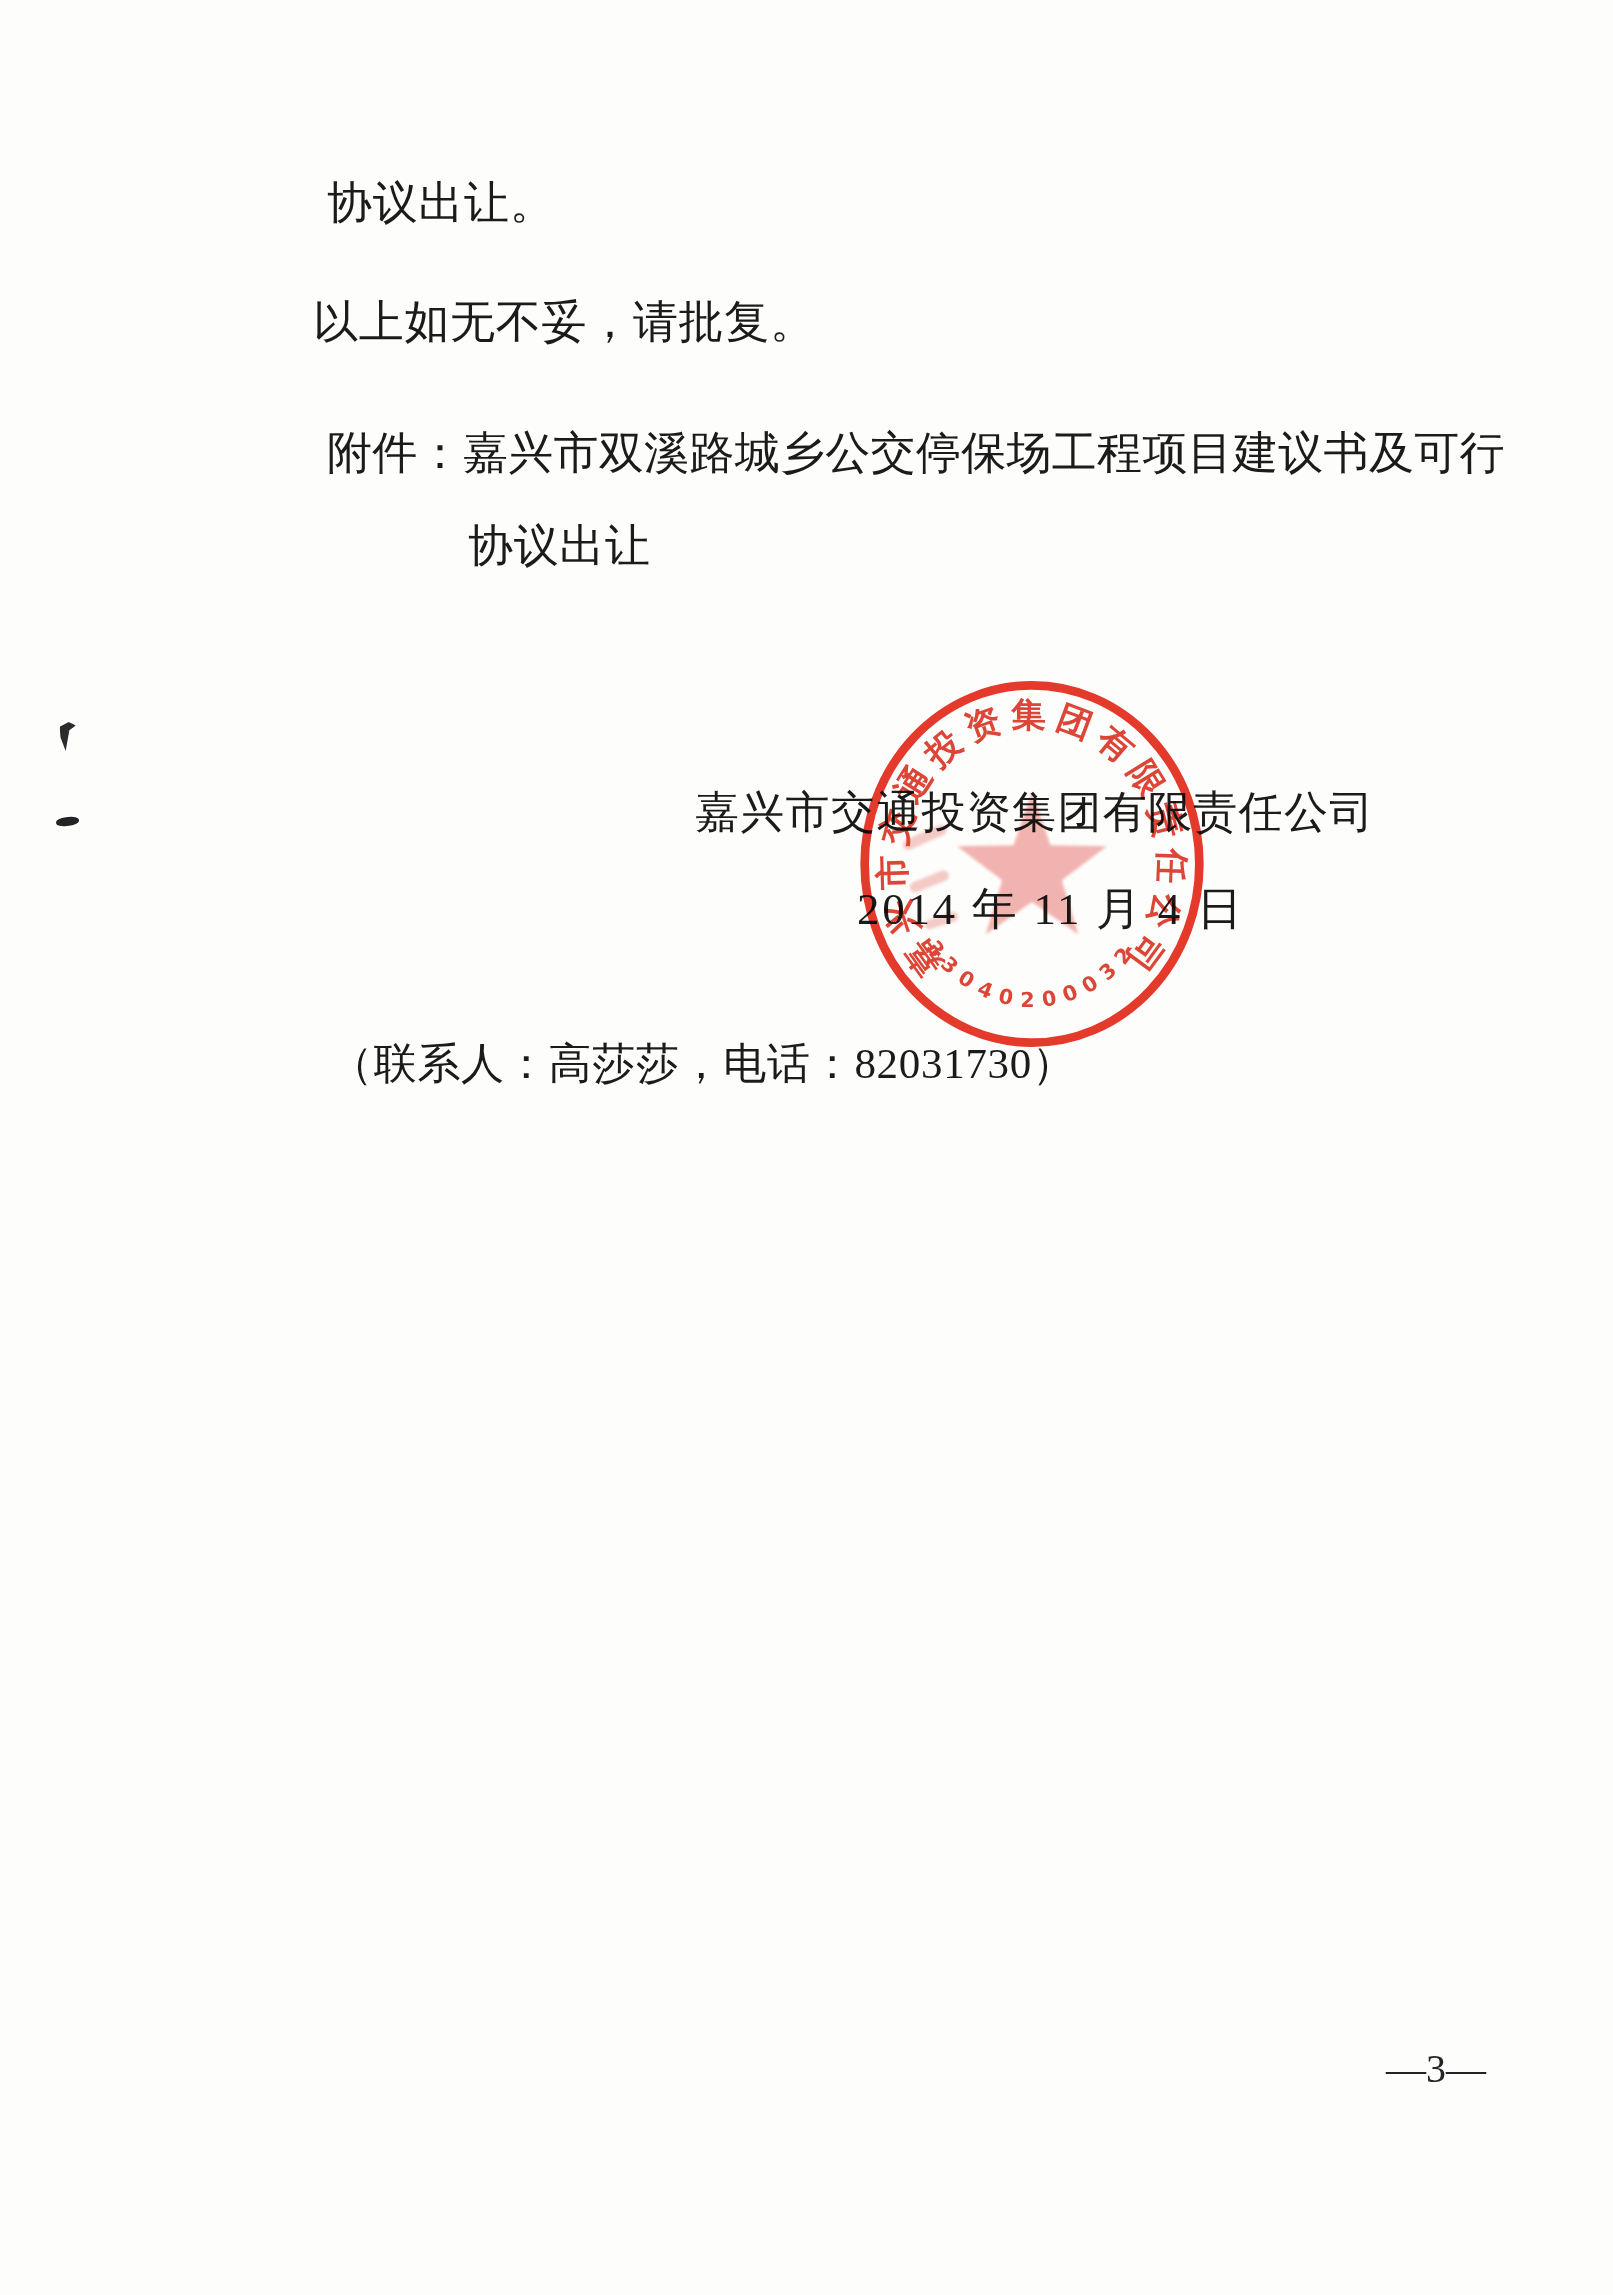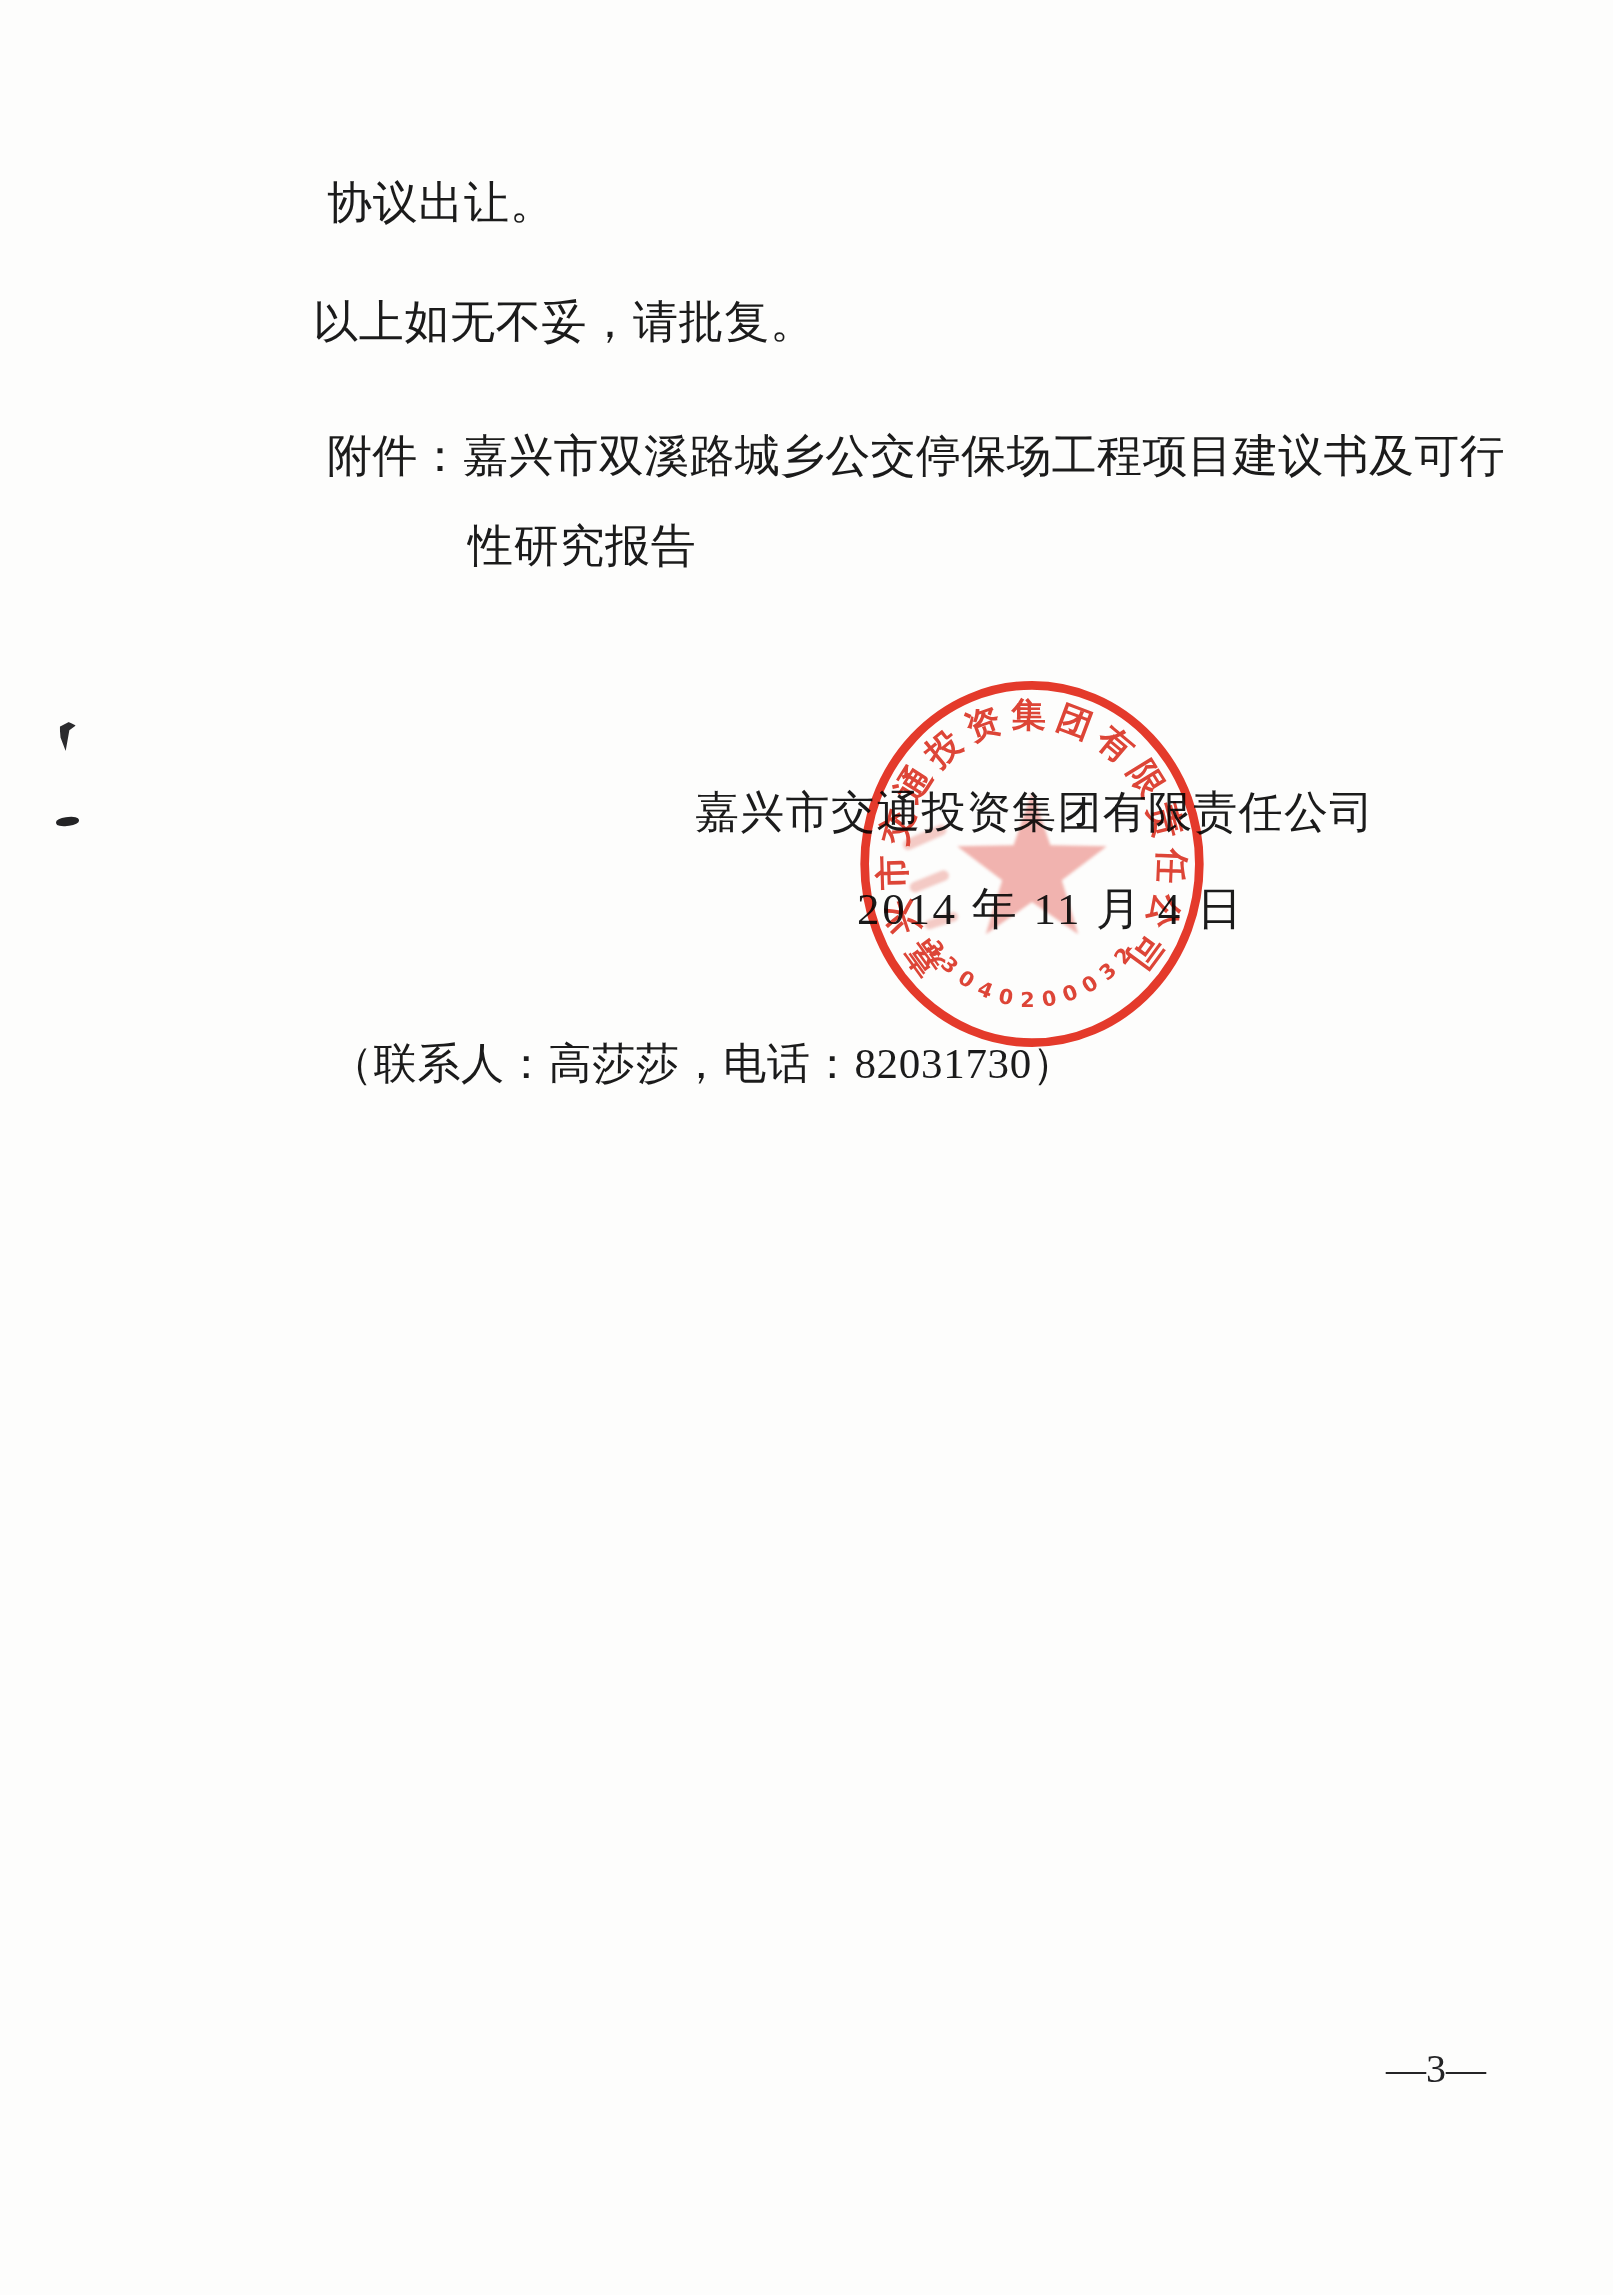--- a/index.html
+++ b/index.html
@@ -25,21 +25,21 @@
   .txt{
     position:absolute;
     color:var(--text-black);
     white-space:nowrap;
     line-height:1;
     z-index:2;
     letter-spacing:0.7px;
   }
   .body-line1{left:327px;top:181px;font-size:45px;}
   .body-line2{left:313px;top:300px;font-size:45px;}
-  .att-line1{left:327px;top:434px;font-size:45px;letter-spacing:0.3px;}
+  .att-line1{left:327px;top:434px;font-size:45px;letter-spacing:0.3px;font-family:Liberation Mono, monospace;}
   .att-line2{left:468px;top:524px;font-size:45px;}
   .company-line{left:695px;top:791px;font-size:44px;letter-spacing:1.3px;}
   .date-line{left:857px;top:887px;font-size:45px;letter-spacing:2.7px;}
   .contact-line{left:330px;top:1042px;font-size:43px;text-align:center;}
   .page-number{left:1386px;top:2049px;font-size:40px;letter-spacing:0;color:#242426;}
   .seal-wrap{
     position:absolute;
     left:845px;
     top:664px;
     width:374px;
@@ -81,21 +81,21 @@
 
 <div class="page">
 
   <div class="ink-speck speck-a"></div>
   <div class="ink-speck speck-b"></div>
 
   <div class="txt body-line1">协议出让。</div>
   <div class="txt body-line2">以上如无不妥，请批复。</div>
 
   <div class="txt att-line1">附件：嘉兴市双溪路城乡公交停保场工程项目建议书及可行</div>
-  <div class="txt att-line2">性研究报告</div>
+  <div class="txt att-line2">协议出让</div>
 
   <div class="txt company-line">嘉兴市交通投资集团有限责任公司</div>
   <div class="txt date-line">2014 年 11 月 4 日</div>
 
   <div class="txt contact-line">（联系人：高莎莎，电话：82031730）</div>
 
   <div class="txt page-number">—3—</div>
 
   <div class="seal-wrap">
     <svg viewBox="0 0 560 600" xmlns="http://www.w3.org/2000/svg">

